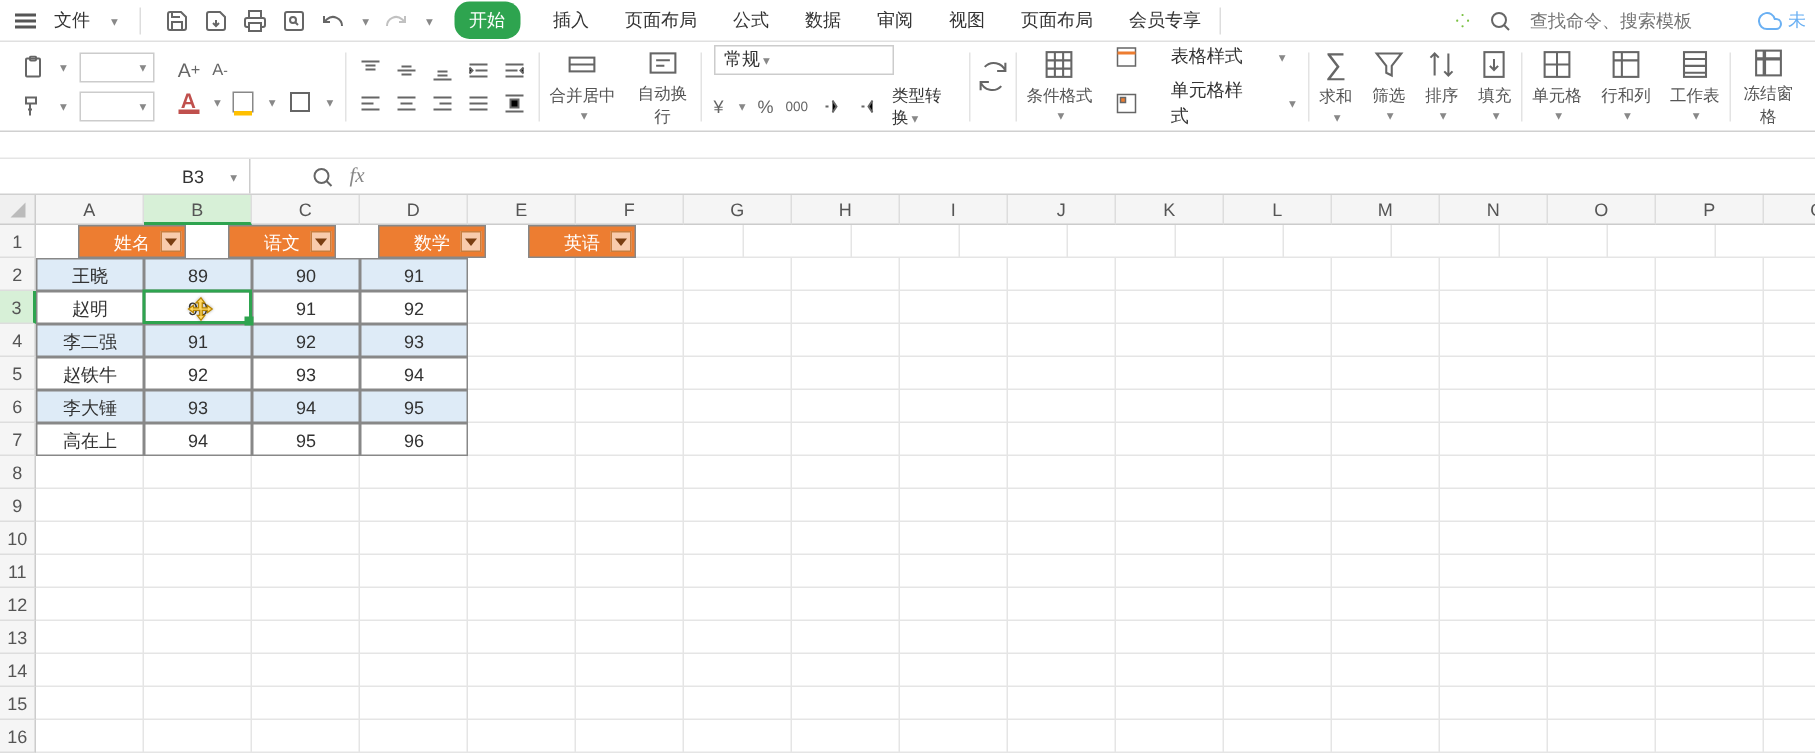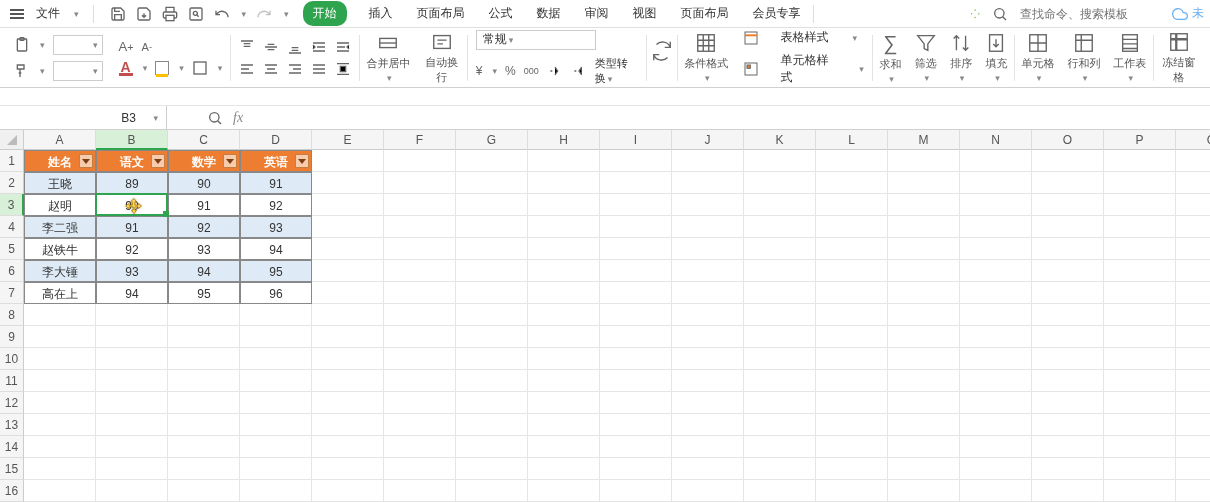--- a/index.html
+++ b/index.html
@@ -53,21 +53,21 @@
 .col-h { width:72px; text-align:center; border-right:1px solid #ddd; border-bottom:1px solid #ccc; background:#f5f5f5; line-height:20px; color:#555; }
 .col-h.sel { background:#d7f0d7; border-bottom:2px solid #2ea44f; }
 .row-headers { position:absolute; left:0; top:20px; width:24px; }
 .row-h { height:22px; text-align:center; border-bottom:1px solid #ddd; border-right:1px solid #ccc; background:#f5f5f5; line-height:22px; color:#555; }
 .row-h.sel { background:#d7f0d7; border-right:2px solid #2ea44f; }
 .cells { position:absolute; left:24px; top:20px; }
 .row { display:flex; }
 .cell { width:72px; height:22px; border-right:1px solid #e5e5e5; border-bottom:1px solid #e5e5e5; line-height:22px; text-align:center; position:relative; }
 
 
-.th { background:#ed7d31; color:#fff; border:1px solid #888 !important; font-weight:bold; }
+.th { background:#ed7d31; color:#fff; border:1px solid #888 !important; font-weight:normal;margin-left:28px; }
 .th .flt { position:absolute; right:2px; top:3px; width:14px; height:14px; background:#f8cbad; border:1px solid #c77d3e; display:flex; align-items:center; justify-content:center; }
 .th .flt::after { content:""; width:0; height:0; border-left:4px solid transparent; border-right:4px solid transparent; border-top:5px solid #7a3e12; }
 .td { background:#deebf7; border:1px solid #888 !important; color:#333; }
 .td.odd { background:#fff; }
 
 
 .active-cell { position:absolute; border:2px solid #2ea44f; width:73px; height:23px; pointer-events:none; z-index:5; }
 .active-cell::after { content:""; position:absolute; right:-3px; bottom:-3px; width:6px; height:6px; background:#2ea44f; }
 .cursor-ic { position:absolute; width:20px; height:20px; z-index:6; pointer-events:none; }
 .cursor-ic svg { filter:drop-shadow(0 0 1px #00000055); }

